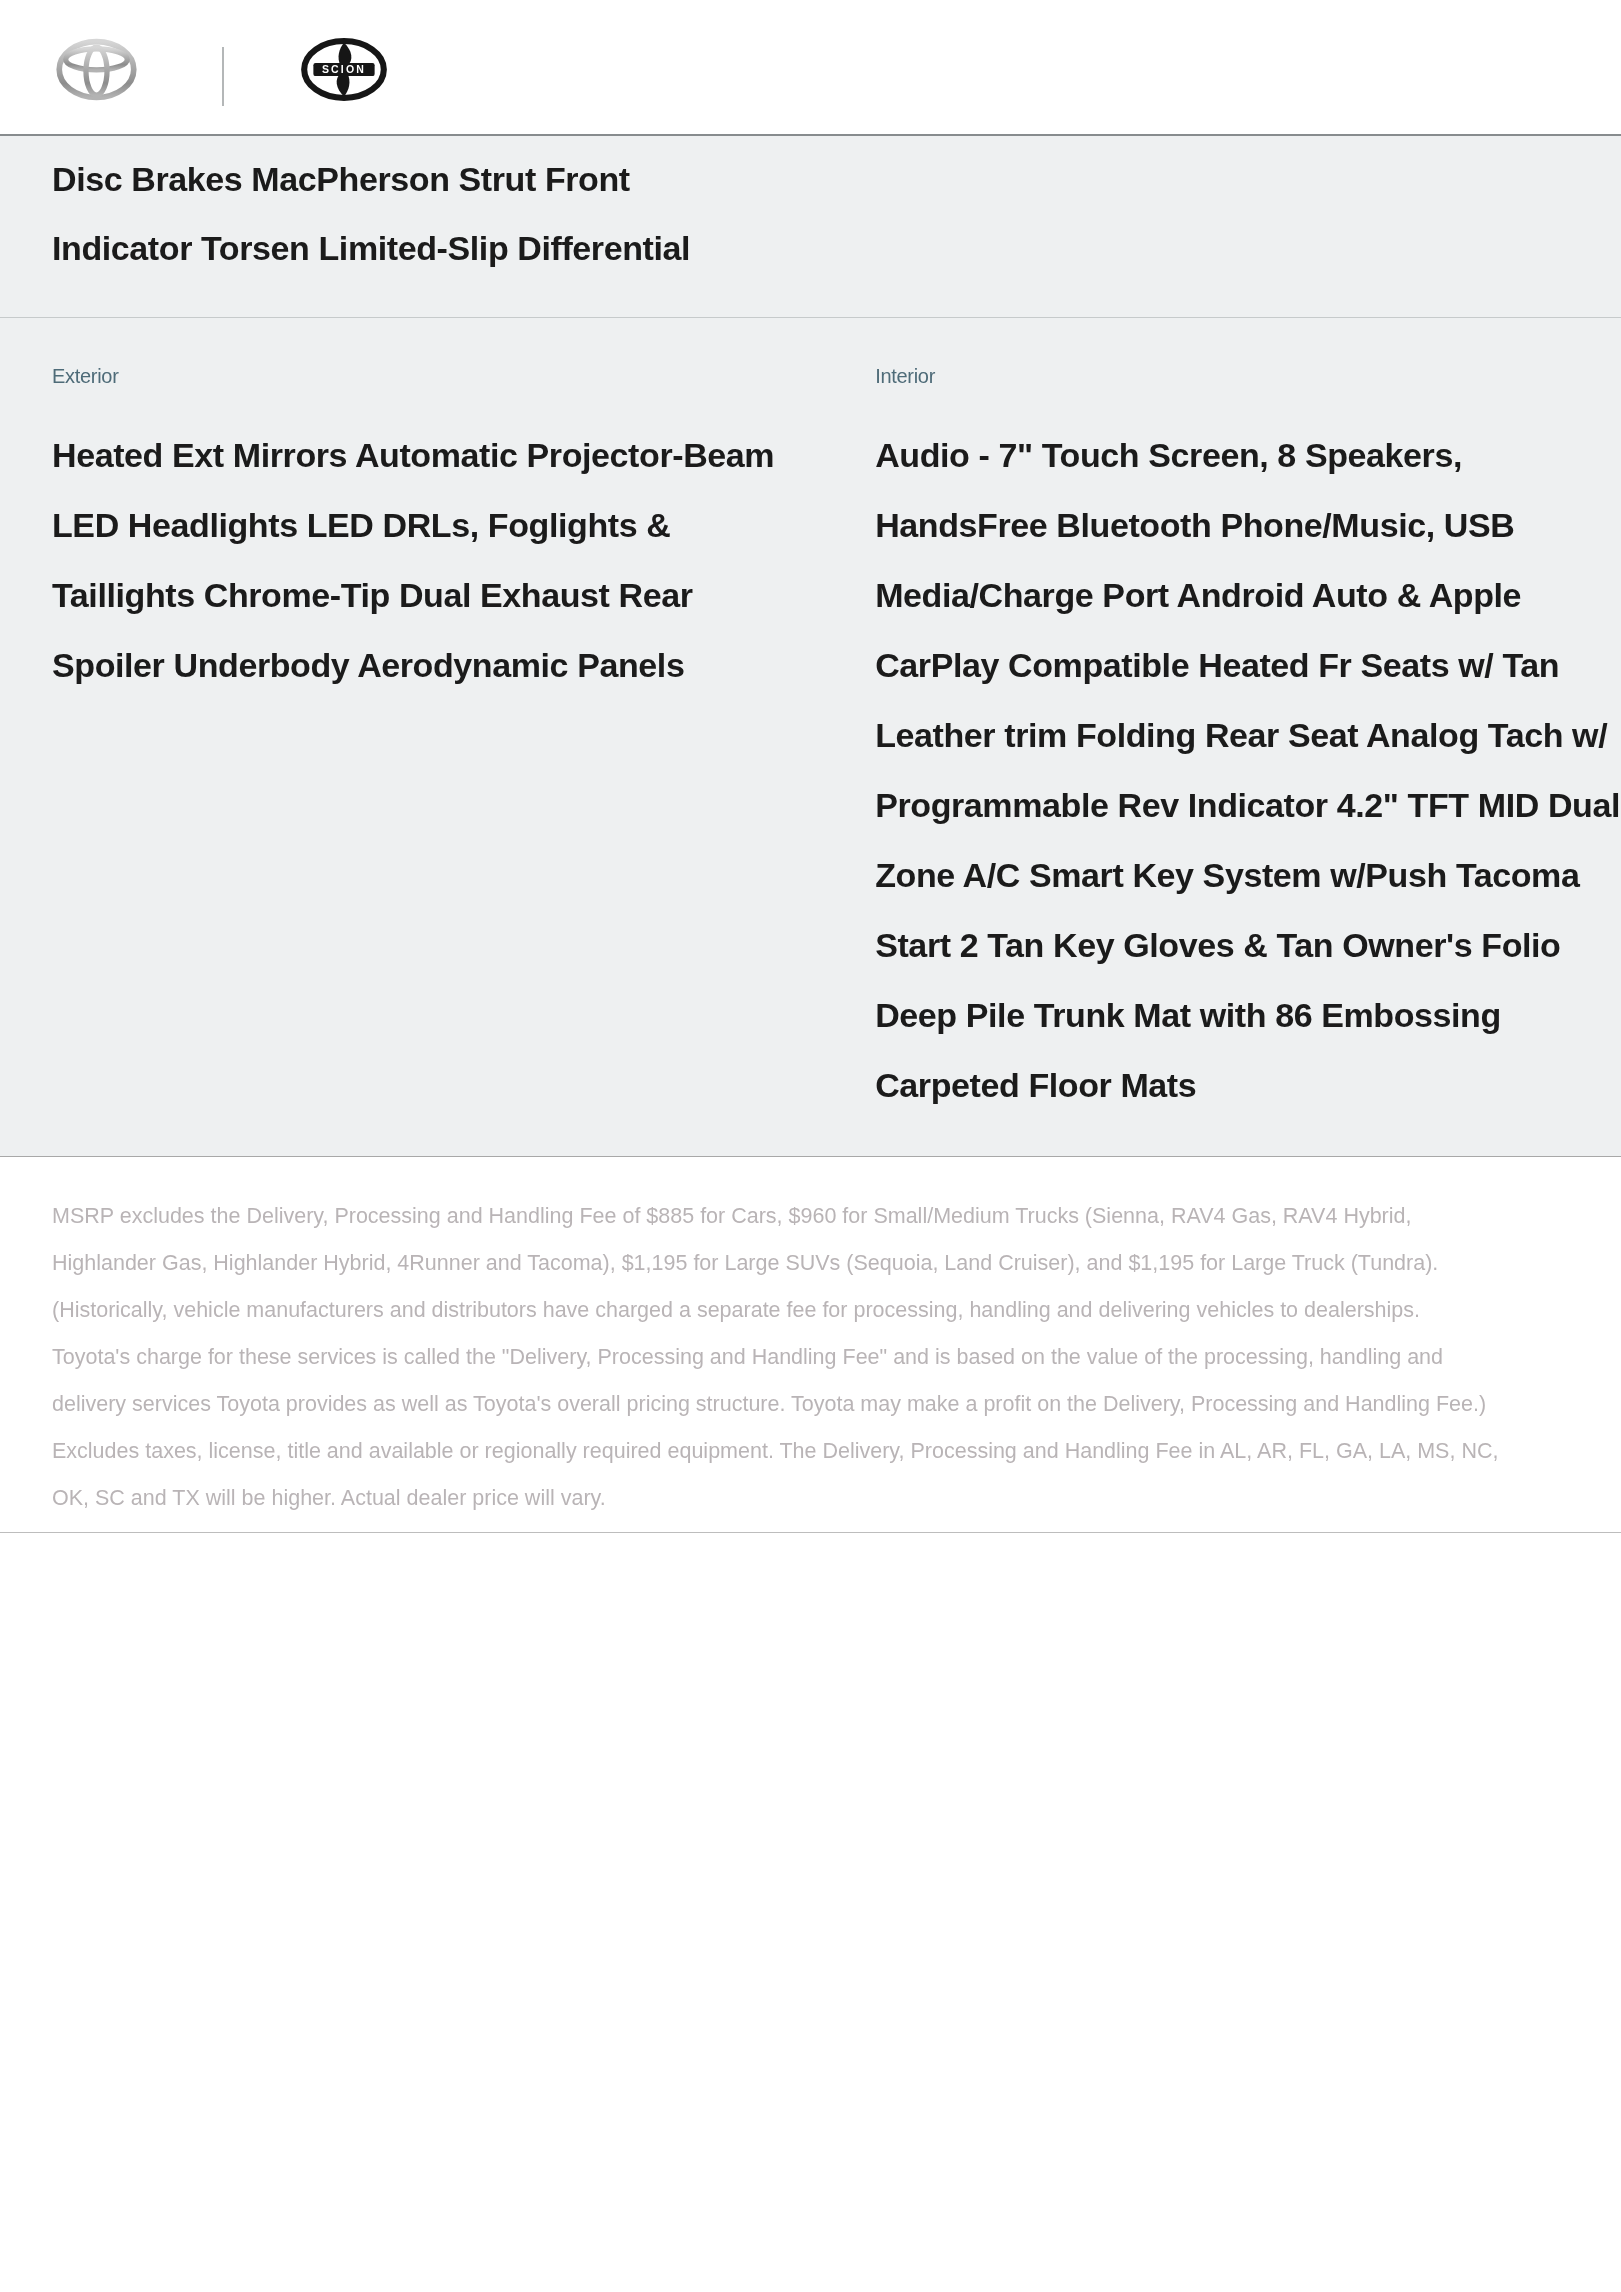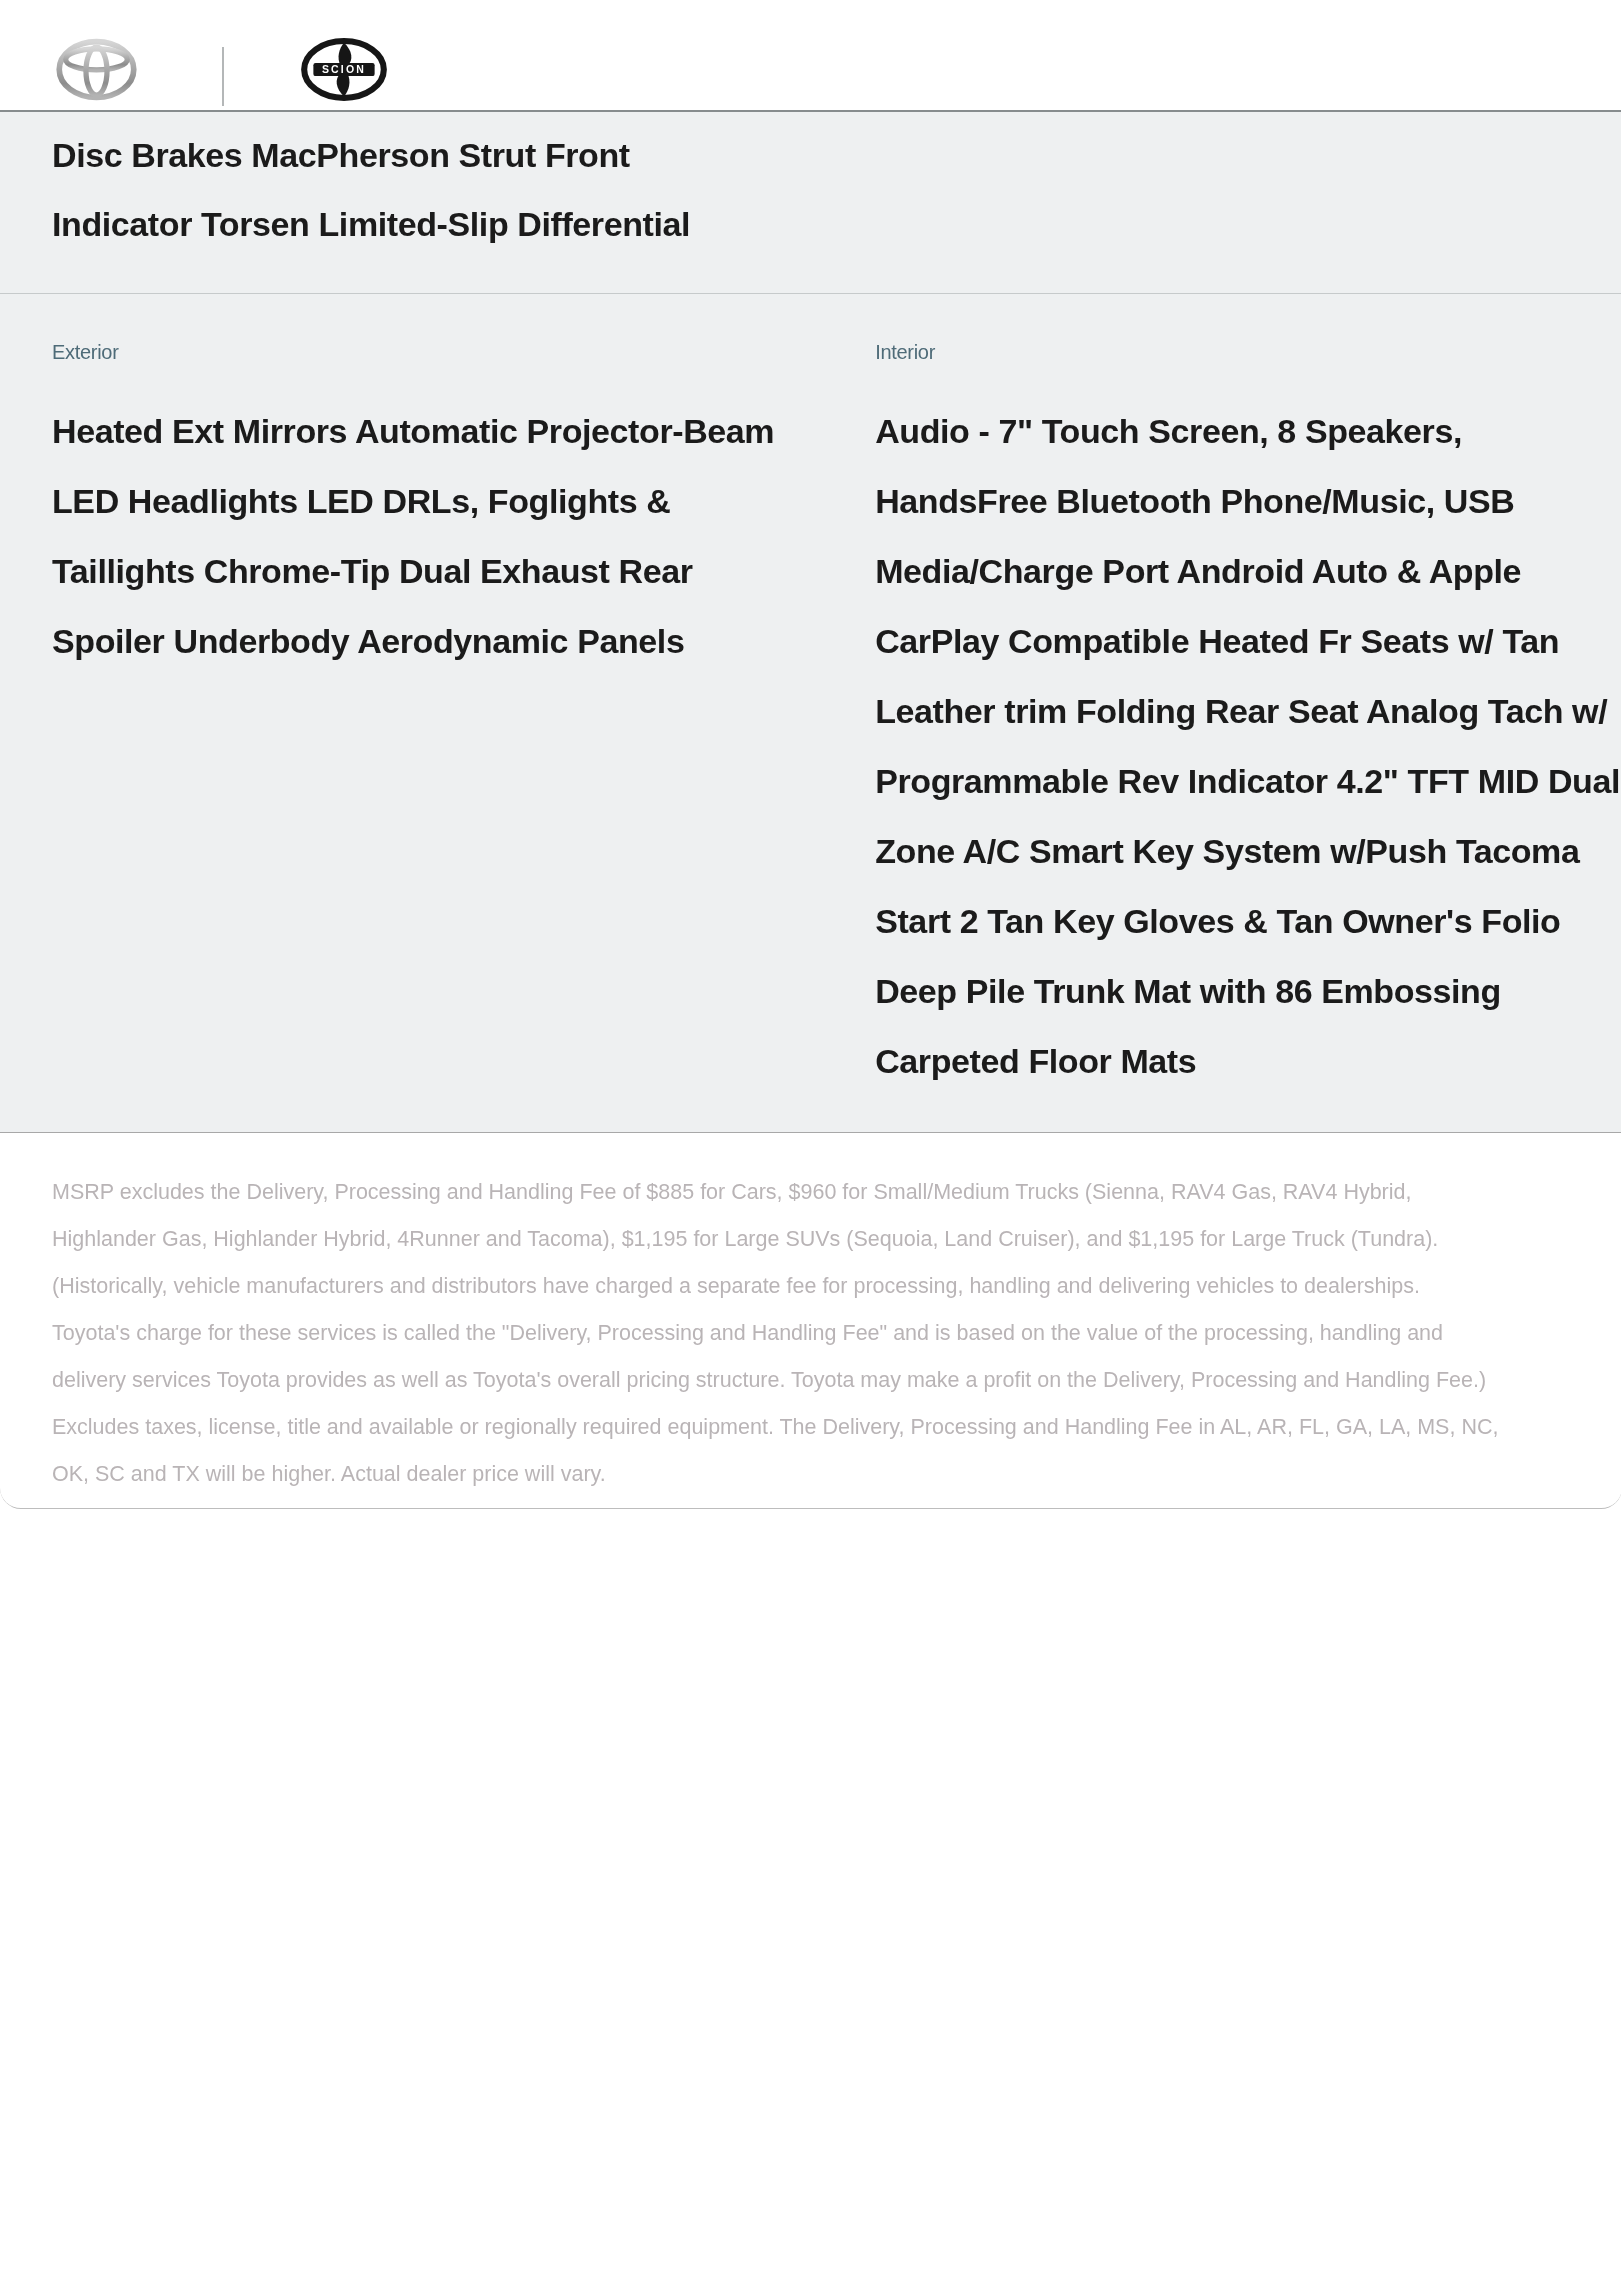--- a/index.html
+++ b/index.html
@@ -10,21 +10,21 @@
   }
   body {
     width: 1622px;
     height: 2293px;
     position: relative;
     overflow: hidden;
   }
   
   .brand-header {
     position: relative;
-    height: 112px;
+    height: 136px;
     background: #ffffff;
     border-bottom: 2.7px solid #878c8e;
     box-sizing: border-box;
   }
   .toyota-logo {
     position: absolute;
     left: 56px; top: 38px;
     width: 81px; height: 63px;
   }
   .logo-divider {
@@ -76,21 +76,20 @@
   .feature-col .body-lines .line {
     line-height: 70px;
   }
   
   .disclaimer-section {
     background: #ffffff;
     box-sizing: border-box;
     height: 376px;
     padding: 36px 52px 0 52px;
     border-bottom: 1.8px solid #bdbdbd;
-    border-radius: 21px;
   }
   .disclaimer-lines .line {
     font-size: 21.5px;
     line-height: 47px;
     font-weight: 400;
     color: #b9b4b6;
     white-space: nowrap;
   }
 </style>
 </head>

